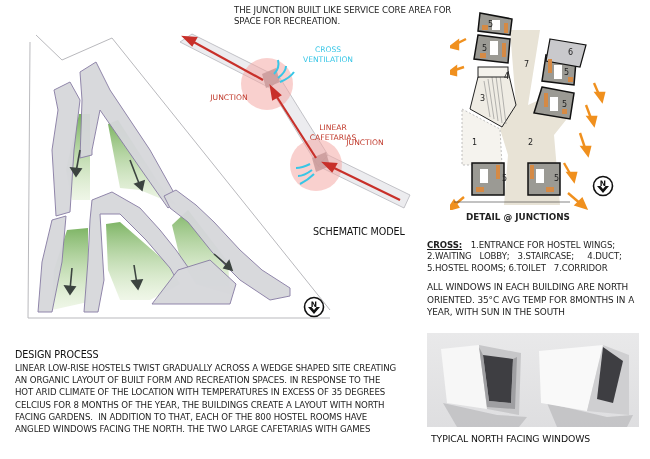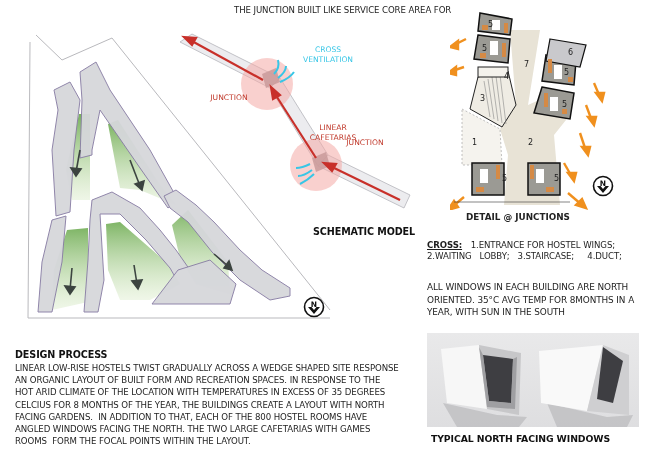--- a/index.html
+++ b/index.html
@@ -4,21 +4,21 @@
 <style>
   html, body { margin: 0; padding: 0; }
   body {
     width: 650px; height: 459px; position: relative; overflow: hidden;
     background: #ffffff;
     font-family: "DejaVu Sans", sans-serif;
     color: #1e1e1e;
   }
   .abs { position: absolute; }
   .caption-upper { font-size: 8.6px; line-height: 11.3px; letter-spacing: -0.1px; color: #1e1e1e; }
-  .bold-title { font-weight: bold; font-size: 9.6px; letter-spacing: -0.1px; color: #111; }
+  .bold-title { font-weight: normal; font-size: 9.6px; letter-spacing: -0.1px; color: #111; }
   .just { text-align: justify; text-align-last: left; }
   .lbl-red { color: #c0392b; font-size: 7.6px; text-align: center; line-height: 10px; }
   .lbl-cyan { color: #38c6e6; font-size: 7.6px; text-align: center; line-height: 10px; }
   .legend-key { font-weight: bold; text-decoration: underline; }
   svg { position: absolute; left: 0; top: 0; }
   .north { position: absolute; width: 22px; height: 22px; }
 </style>
 </head>
 <body>
 
@@ -66,20 +66,21 @@
     <svg width="22" height="22" viewBox="0 0 22 22">
       <circle cx="11" cy="11" r="9.5" fill="#fff" stroke="#111" stroke-width="1.6"></circle>
       <polygon points="5,11 11,18 17,11 13.5,11 11,14 8.5,11" fill="#111"></polygon>
       <text x="11" y="11" text-anchor="middle" font-family="DejaVu Sans, sans-serif" font-size="7.5" font-weight="bold" fill="#111">N</text>
     </svg>
   </div>
 </div>
 
 <div class="abs caption-upper just" style="left:234px;top:5px;width:218px;">
   <div>THE JUNCTION BUILT LIKE SERVICE CORE AREA FOR</div>
+  <div>SPACE FOR RECREATION.</div>
 </div>
 
 <div class="abs" style="left:170px;top:30px;width:250px;height:215px;">
   <svg width="250" height="215" viewBox="0 0 250 215">
 
     <polygon points="10,12 22,4 110,48 100,58" fill="#ececef" stroke="#b5b5bb" stroke-width="0.8"></polygon>
     <polygon points="100,58 110,48 158,125 148,136" fill="#ececef" stroke="#b5b5bb" stroke-width="0.8"></polygon>
     <polygon points="148,136 158,125 240,165 234,178" fill="#ececef" stroke="#b5b5bb" stroke-width="0.8"></polygon>
 
     <circle cx="97" cy="54" r="26" fill="#f4aaa6" opacity="0.55"></circle>
@@ -216,37 +217,37 @@
   </div>
 </div>
 <div class="abs" style="left:466px;top:212px;font-size:8.8px;color:#222;font-weight:bold;">DETAIL @ JUNCTIONS</div>
 
 <div class="abs caption-upper" style="left:427px;top:240px;width:218px;">
   <div class="just">
     <span class="legend-key">CROSS:</span>
     <span style="margin-left:6px;">1.ENTRANCE FOR HOSTEL WINGS;</span>
   </div>
   <div style="white-space:pre;">2.WAITING   LOBBY;   3.STAIRCASE;     4.DUCT;</div>
+  <div style="white-space:pre;">5.HOSTEL ROOMS; 6.TOILET   7.CORRIDOR</div>
 </div>
 
 <div class="abs caption-upper" style="left:427px;top:281px;width:220px;font-size:8.9px;line-height:12.5px;">
   <div>ALL WINDOWS IN EACH BUILDING ARE NORTH</div>
   <div>ORIENTED. 35°C AVG TEMP FOR 8MONTHS IN A</div>
   <div>YEAR, WITH SUN IN THE SOUTH</div>
 </div>
 
 <div class="abs bold-title" style="left:15px;top:349px;">DESIGN PROCESS</div>
 <div class="abs caption-upper" style="left:15px;top:362px;width:397px;font-size:8.6px;line-height:12.2px;">
-  <div class="just">LINEAR LOW-RISE HOSTELS TWIST GRADUALLY ACROSS A WEDGE SHAPED SITE RESPONSE</div>
+  <div class="just">LINEAR LOW-RISE HOSTELS TWIST GRADUALLY ACROSS A WEDGE SHAPED SITE CREATING</div>
   <div class="just">AN ORGANIC LAYOUT OF BUILT FORM AND RECREATION SPACES. IN RESPONSE TO THE</div>
   <div class="just">HOT ARID CLIMATE OF THE LOCATION WITH TEMPERATURES IN EXCESS OF 35 DEGREES</div>
   <div class="just">CELCIUS FOR 8 MONTHS OF THE YEAR, THE BUILDINGS CREATE A LAYOUT WITH NORTH</div>
   <div class="just" style="white-space:pre;">FACING GARDENS.  IN ADDITION TO THAT, EACH OF THE 800 HOSTEL ROOMS HAVE</div>
   <div class="just">ANGLED WINDOWS FACING THE NORTH. THE TWO LARGE CAFETARIAS WITH GAMES</div>
-  <div style="white-space:pre;">ROOMS  FORM THE FOCAL POINTS WITHIN THE LAYOUT.</div>
 </div>
 
 <div class="abs" style="left:427px;top:333px;width:212px;height:94px;background:linear-gradient(180deg,#e9e9ea 0%,#dedee0 100%);overflow:hidden;">
   <svg width="212" height="94" viewBox="0 0 212 94">
 
     <polygon points="16,70 70,82 100,84 92,94 30,94" fill="#b9b9bc" opacity="0.7"></polygon>
 
     <polygon points="14,16 52,12 60,76 20,70" fill="#f7f7f7"></polygon>
     <polygon points="52,12 94,20 92,82 60,76" fill="#c7c7c9"></polygon>
     <polygon points="56,22 86,26 84,70 62,68" fill="#3e3e42"></polygon>

